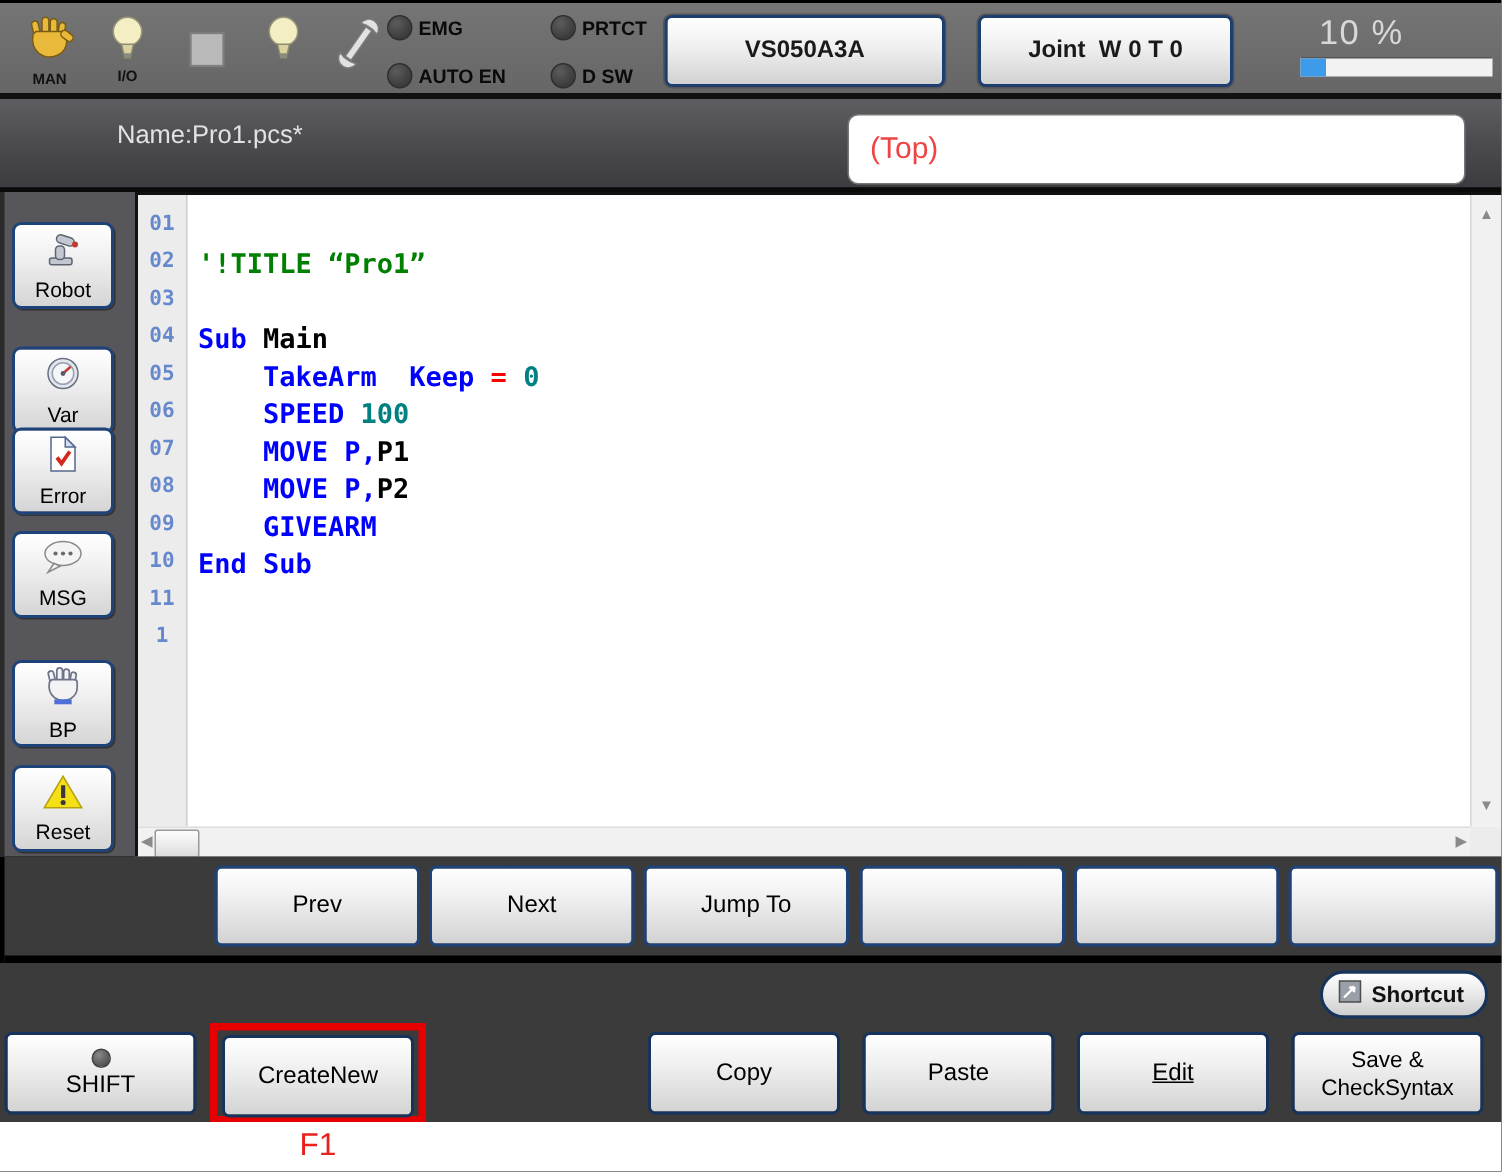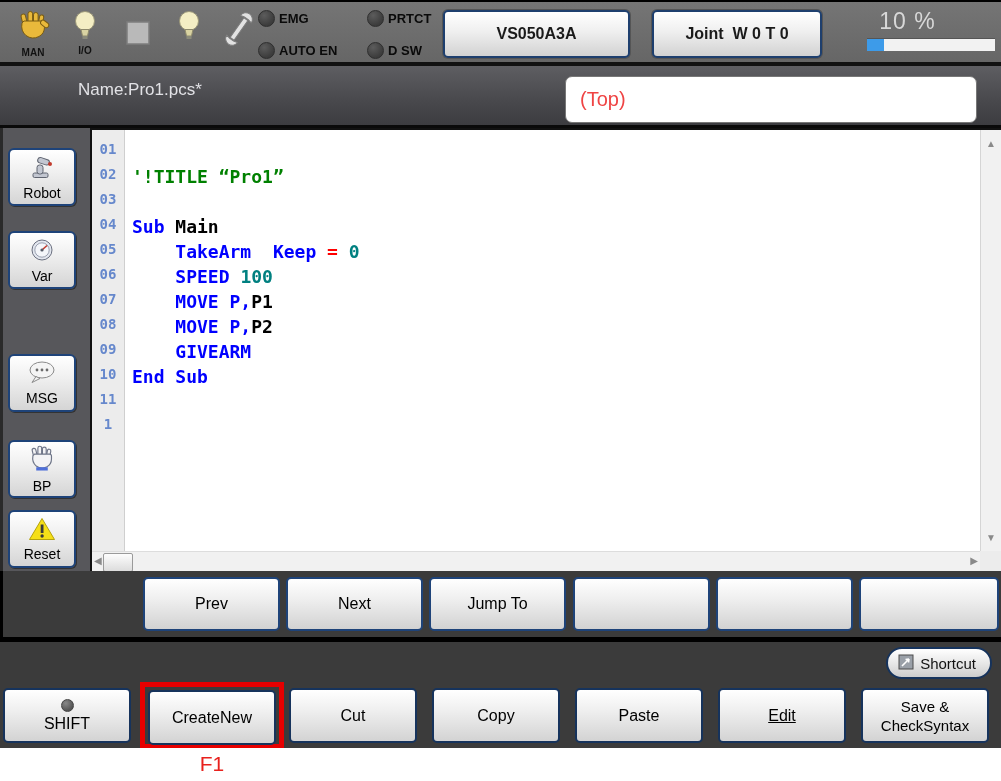--- a/index.html
+++ b/index.html
@@ -116,21 +116,21 @@
     background:linear-gradient(180deg,#ffffff 0%,#efefef 40%,#d2d2d2 100%);
     border:2px solid #1e4379;border-radius:5px;box-sizing:border-box;
     display:flex;align-items:center;justify-content:center;font-size:16px;color:#000;
   }
   
   .bottom-panel{position:absolute;left:0;top:642px;width:1001px;height:106px;background:#3b3b3b;}
   .shortcut-btn{
     position:absolute;right:9px;top:5px;height:32px;padding:0 14px 0 10px;
     background:linear-gradient(180deg,#ffffff,#e8e8e8 50%,#cdcdcd);
     border:2px solid #16335c;border-radius:16px;box-sizing:border-box;
-    display:flex;align-items:center;gap:6px;font-size:15px;font-weight:normal;color:#111;
+    display:flex;align-items:center;gap:6px;font-size:15px;font-weight:bold;color:#111;
   }
   .bot-btn{
     position:absolute;top:46px;width:128px;height:55px;
     background:linear-gradient(180deg,#ffffff 0%,#efefef 40%,#d3d3d3 100%);
     border:2px solid #16335c;border-radius:5px;box-sizing:border-box;
     display:flex;flex-direction:column;align-items:center;justify-content:center;
     font-size:16px;color:#000;line-height:19px;
   }
   .shift-dot{
     width:11px;height:11px;border-radius:50%;margin-bottom:2px;
@@ -272,20 +272,30 @@
           <svg width="26" height="26" viewBox="0 0 26 26">
             <circle cx="13" cy="13" r="10" fill="#e3e7ef" stroke="#6b7080"></circle>
             <circle cx="13" cy="13" r="7.2" fill="#f4f6fa" stroke="#9aa0b0"></circle>
             <line x1="13" y1="13" x2="18" y2="8.5" stroke="#c23b2e" stroke-width="1.6"></line>
             <circle cx="13" cy="13" r="1.6" fill="#555b68"></circle>
           </svg>
         </span>
         <span class="lbl">Var</span>
       </div>
 
+      <div class="side-btn" style="top:157px;">
+        <span>
+          <svg width="24" height="26" viewBox="0 0 24 26">
+            <path d="M4 1.5 h9.5 l6.5 6.5 v16 h-16 z" fill="#ffffff" stroke="#55688c"></path>
+            <path d="M13.5 1.5 l6.5 6.5 h-6.5 z" fill="#cfe0f5" stroke="#55688c"></path>
+            <path d="M8 15 l3 4 5.5 -8" stroke="#d42a1e" stroke-width="2.6" fill="none"></path>
+          </svg>
+        </span>
+        <span class="lbl">Error</span>
+      </div>
 
       <div class="side-btn" style="top:226px;">
         <span>
           <svg width="28" height="24" viewBox="0 0 28 24">
             <ellipse cx="14" cy="9" rx="12" ry="8" fill="#f4f4f4" stroke="#8a8a8a"></ellipse>
             <path d="M8 15.5 l-4 6 8 -4 z" fill="#f4f4f4" stroke="#8a8a8a"></path>
             <circle cx="9" cy="9" r="1.4" fill="#6a6a6a"></circle>
             <circle cx="14" cy="9" r="1.4" fill="#6a6a6a"></circle>
             <circle cx="19" cy="9" r="1.4" fill="#6a6a6a"></circle>
           </svg>
@@ -387,21 +397,20 @@
 
     <div class="bot-btn" style="left:3px;">
       <span class="shift-dot"></span>
       <span>SHIFT</span>
     </div>
 
     <div class="hl-red">
       <div class="bot-btn" style="position:absolute;">CreateNew</div>
     </div>
 
-    <div class="bot-btn" style="left:289px;">Cut</div>
     <div class="bot-btn" style="left:432px;">Copy</div>
     <div class="bot-btn" style="left:575px;">Paste</div>
     <div class="bot-btn" style="left:718px;text-decoration:underline;">Edit</div>
 
     <div class="bot-btn" style="left:861px;font-size:15px;">
       <span>Save &amp;</span>
       <span>CheckSyntax</span>
     </div>
   </div>
 

